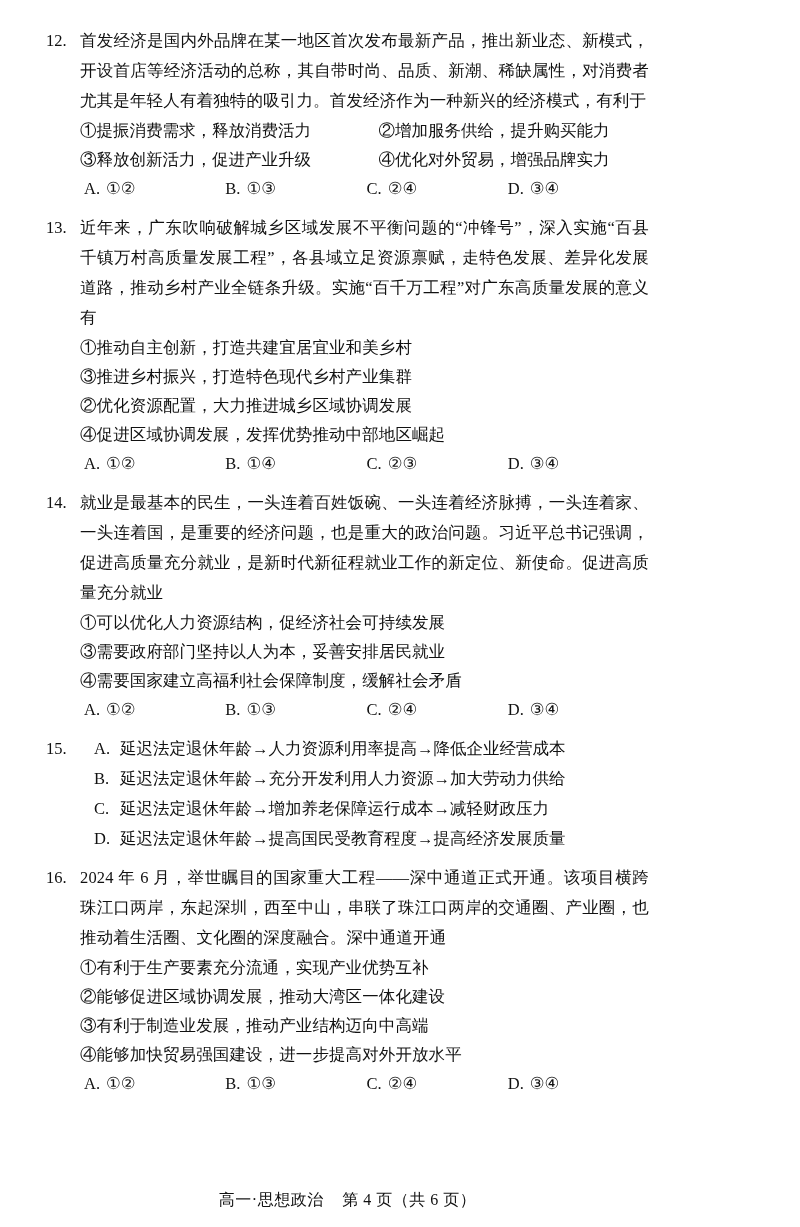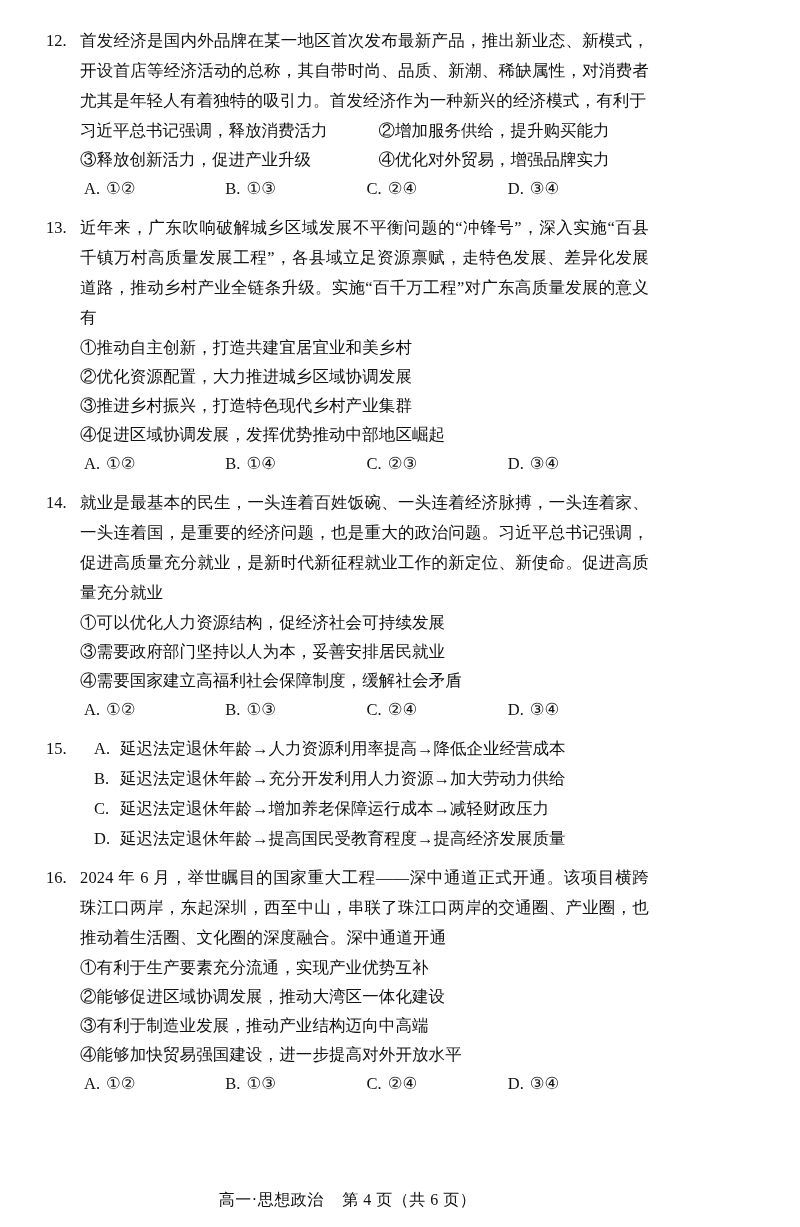--- a/index.html
+++ b/index.html
@@ -109,43 +109,43 @@
 </head>
 <body>
 
 <div class="page">
 
   <div class="question">
     <div class="qnum">12.</div>
     <div class="qbody">
       <div class="stem">首发经济是国内外品牌在某一地区首次发布最新产品，推出新业态、新模式，开设首店等经济活动的总称，其自带时尚、品质、新潮、稀缺属性，对消费者尤其是年轻人有着独特的吸引力。首发经济作为一种新兴的经济模式，有利于</div>
       <div class="sub-two">
-        <div class="cola">习近平总书记强调，释放消费活力</div>
+        <div class="cola">①提振消费需求，释放消费活力</div>
         <div class="colb">②增加服务供给，提升购买能力</div>
       </div>
       <div class="sub-two">
         <div class="cola">③释放创新活力，促进产业升级</div>
         <div class="colb">④优化对外贸易，增强品牌实力</div>
       </div>
       <div class="options-row">
         <div class="opt"><span class="opt-letter">A.</span><span>①②</span></div>
         <div class="opt"><span class="opt-letter">B.</span><span>①③</span></div>
         <div class="opt"><span class="opt-letter">C.</span><span>②④</span></div>
         <div class="opt"><span class="opt-letter">D.</span><span>③④</span></div>
       </div>
     </div>
   </div>
 
   <div class="question">
     <div class="qnum">13.</div>
     <div class="qbody">
       <div class="stem">近年来，广东吹响破解城乡区域发展不平衡问题的“冲锋号”，深入实施“百县千镇万村高质量发展工程”，各县域立足资源禀赋，走特色发展、差异化发展道路，推动乡村产业全链条升级。实施“百千万工程”对广东高质量发展的意义有</div>
       <div class="sub">①推动自主创新，打造共建宜居宜业和美乡村</div>
+      <div class="sub">③推进乡村振兴，打造特色现代乡村产业集群</div>
       <div class="sub">②优化资源配置，大力推进城乡区域协调发展</div>
-      <div class="sub">③推进乡村振兴，打造特色现代乡村产业集群</div>
       <div class="sub">④促进区域协调发展，发挥优势推动中部地区崛起</div>
       <div class="options-row">
         <div class="opt"><span class="opt-letter">A.</span><span>①②</span></div>
         <div class="opt"><span class="opt-letter">B.</span><span>①④</span></div>
         <div class="opt"><span class="opt-letter">C.</span><span>②③</span></div>
         <div class="opt"><span class="opt-letter">D.</span><span>③④</span></div>
       </div>
     </div>
   </div>
 

